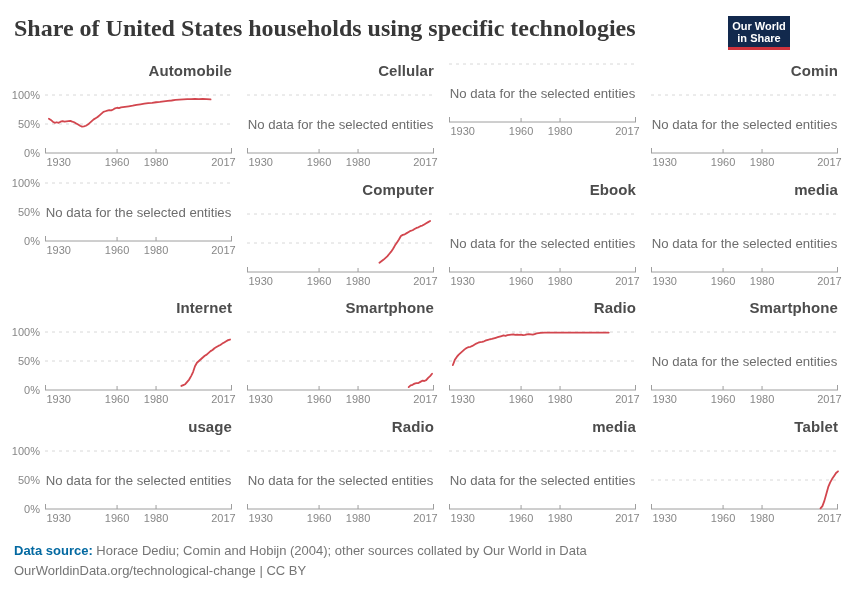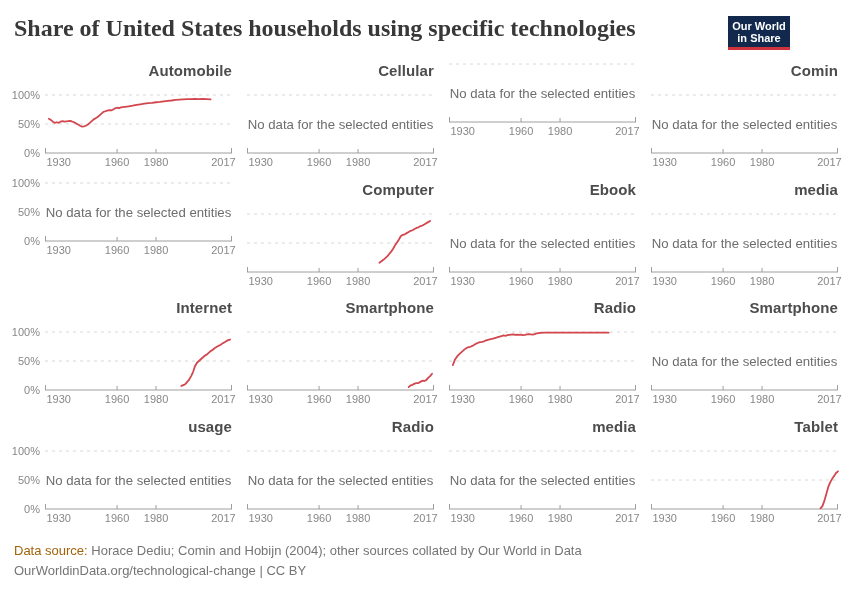--- a/index.html
+++ b/index.html
@@ -17,21 +17,21 @@
   .panel{width:187px;height:111px;text-align:right;}
   .panel-title{height:20px;margin-bottom:11px;font-size:15px;font-weight:700;color:#4c4c4c;
     letter-spacing:.1px;}
   svg.chart{overflow:visible;display:block;}
   .gridline{stroke:#d8d8d8;stroke-width:1;stroke-dasharray:3,4;fill:none;}
   .axis{stroke:#9e9e9e;stroke-width:1;fill:none;}
   .xlab,.ylab{font-family:"Liberation Sans","DejaVu Sans",sans-serif;font-size:11px;fill:#878787;}
   .nodata{font-family:"Liberation Sans","DejaVu Sans",sans-serif;font-size:13.2px;fill:#6d6d6d;}
   .series{fill:none;stroke-width:1.8;stroke-linejoin:round;stroke-linecap:round;}
   #footer{position:absolute;left:14px;top:541px;font-size:13px;line-height:19.5px;color:#757575;}
-  #footer b{color:#a16207;font-weight:400;}
+  #footer b{color:#0369a1;font-weight:700;}
 </style>
 </head>
 <body>
 
 <div id="stage">
   <div id="chart-title">Share of United States households using specific technologies</div>
   <div id="owid-logo">
     <span class="l">Our World</span>
     <span class="l">in Share</span>
   </div>

